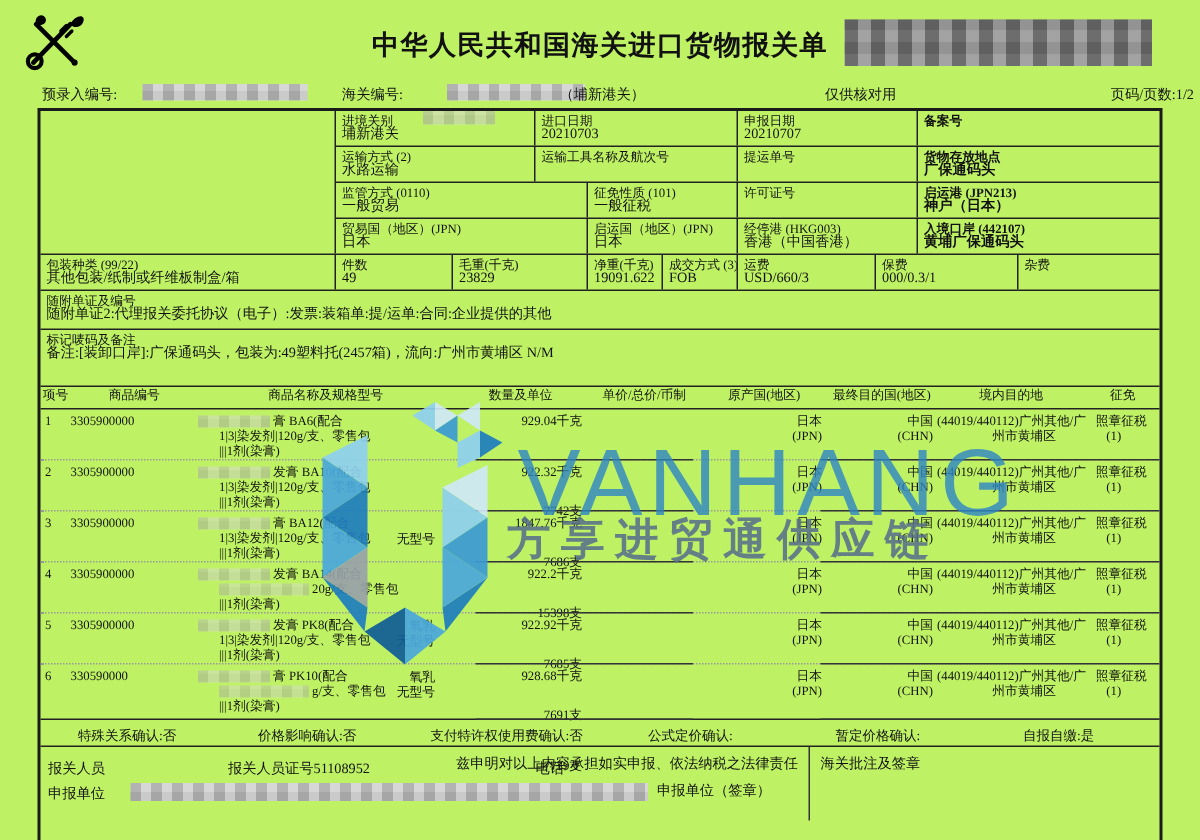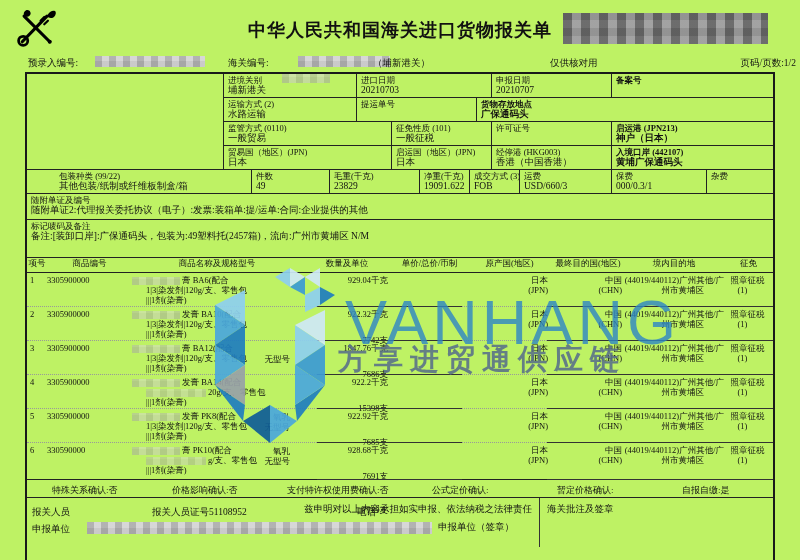--- a/index.html
+++ b/index.html
@@ -33,21 +33,21 @@
   .grid-top { display:flex; height:96px; border-bottom:1px solid #222; }
   .gt-left { width:197px; border-right:1px solid #222; }
   .gt-right { flex:1; display:flex; flex-direction:column; }
   .gt-row { display:flex; height:24px; border-bottom:1px solid #222; }
   .gt-row:last-child { border-bottom:none; }
   .gt-cell { padding:1px 4px; border-right:1px solid #222; overflow:hidden; }
   .gt-cell:last-child { border-right:none; flex:1;font-weight:bold; }
   .gt-row.wa .c1 { width:133px; } .gt-row.wa .c2 { width:135px; } .gt-row.wa .c3 { width:120px; }
   .gt-row.wb .c1 { width:168px; } .gt-row.wb .c2 { width:100px; } .gt-row.wb .c3 { width:120px; }
 
-  .pack-row { display:flex; height:24px; border-bottom:1px solid #222;padding-left:28px; }
+  .pack-row { display:flex; height:24px; border-bottom:1px solid #222; }
   .pk { padding:1px 4px; border-right:1px solid #222; overflow:hidden; }
   .pk:last-child { border-right:none; flex:1; }
   .pk1{width:197px}.pk2{width:78px}.pk3{width:90px}.pk4{width:50px}.pk5{width:50px}.pk6{width:92px}.pk7{width:95px}
 
   .docs { height:26px; border-bottom:1px solid #222; padding:1px 4px; }
   .marks { height:38px; border-bottom:1px solid #222; padding:1px 4px; }
 
   .ihead { display:flex; height:15px; border-bottom:1px solid #222; font-size:8.5px; }
   .ihead .hc { text-align:center; overflow:hidden; white-space:nowrap; }
   .cw1{width:20px}.cw2{width:85px}.cw3{width:170px}.cw4{width:90px}.cw5{width:75px}
@@ -147,20 +147,24 @@
           <div class="gt-cell">
               <div class="l">备案号</div>
               <div class="v"></div>
             </div>
         </div>
         <div class="gt-row wa">
           <div class="gt-cell c1">
               <div class="l">运输方式 (2)</div>
               <div class="v">水路运输</div>
             </div>
+          <div class="gt-cell c2">
+              <div class="l">运输工具名称及航次号</div>
+              <div class="v"></div>
+            </div>
           <div class="gt-cell c3">
               <div class="l">提运单号</div>
               <div class="v"></div>
             </div>
           <div class="gt-cell">
               <div class="l">货物存放地点</div>
               <div class="v">广保通码头</div>
             </div>
         </div>
         <div class="gt-row wb">

